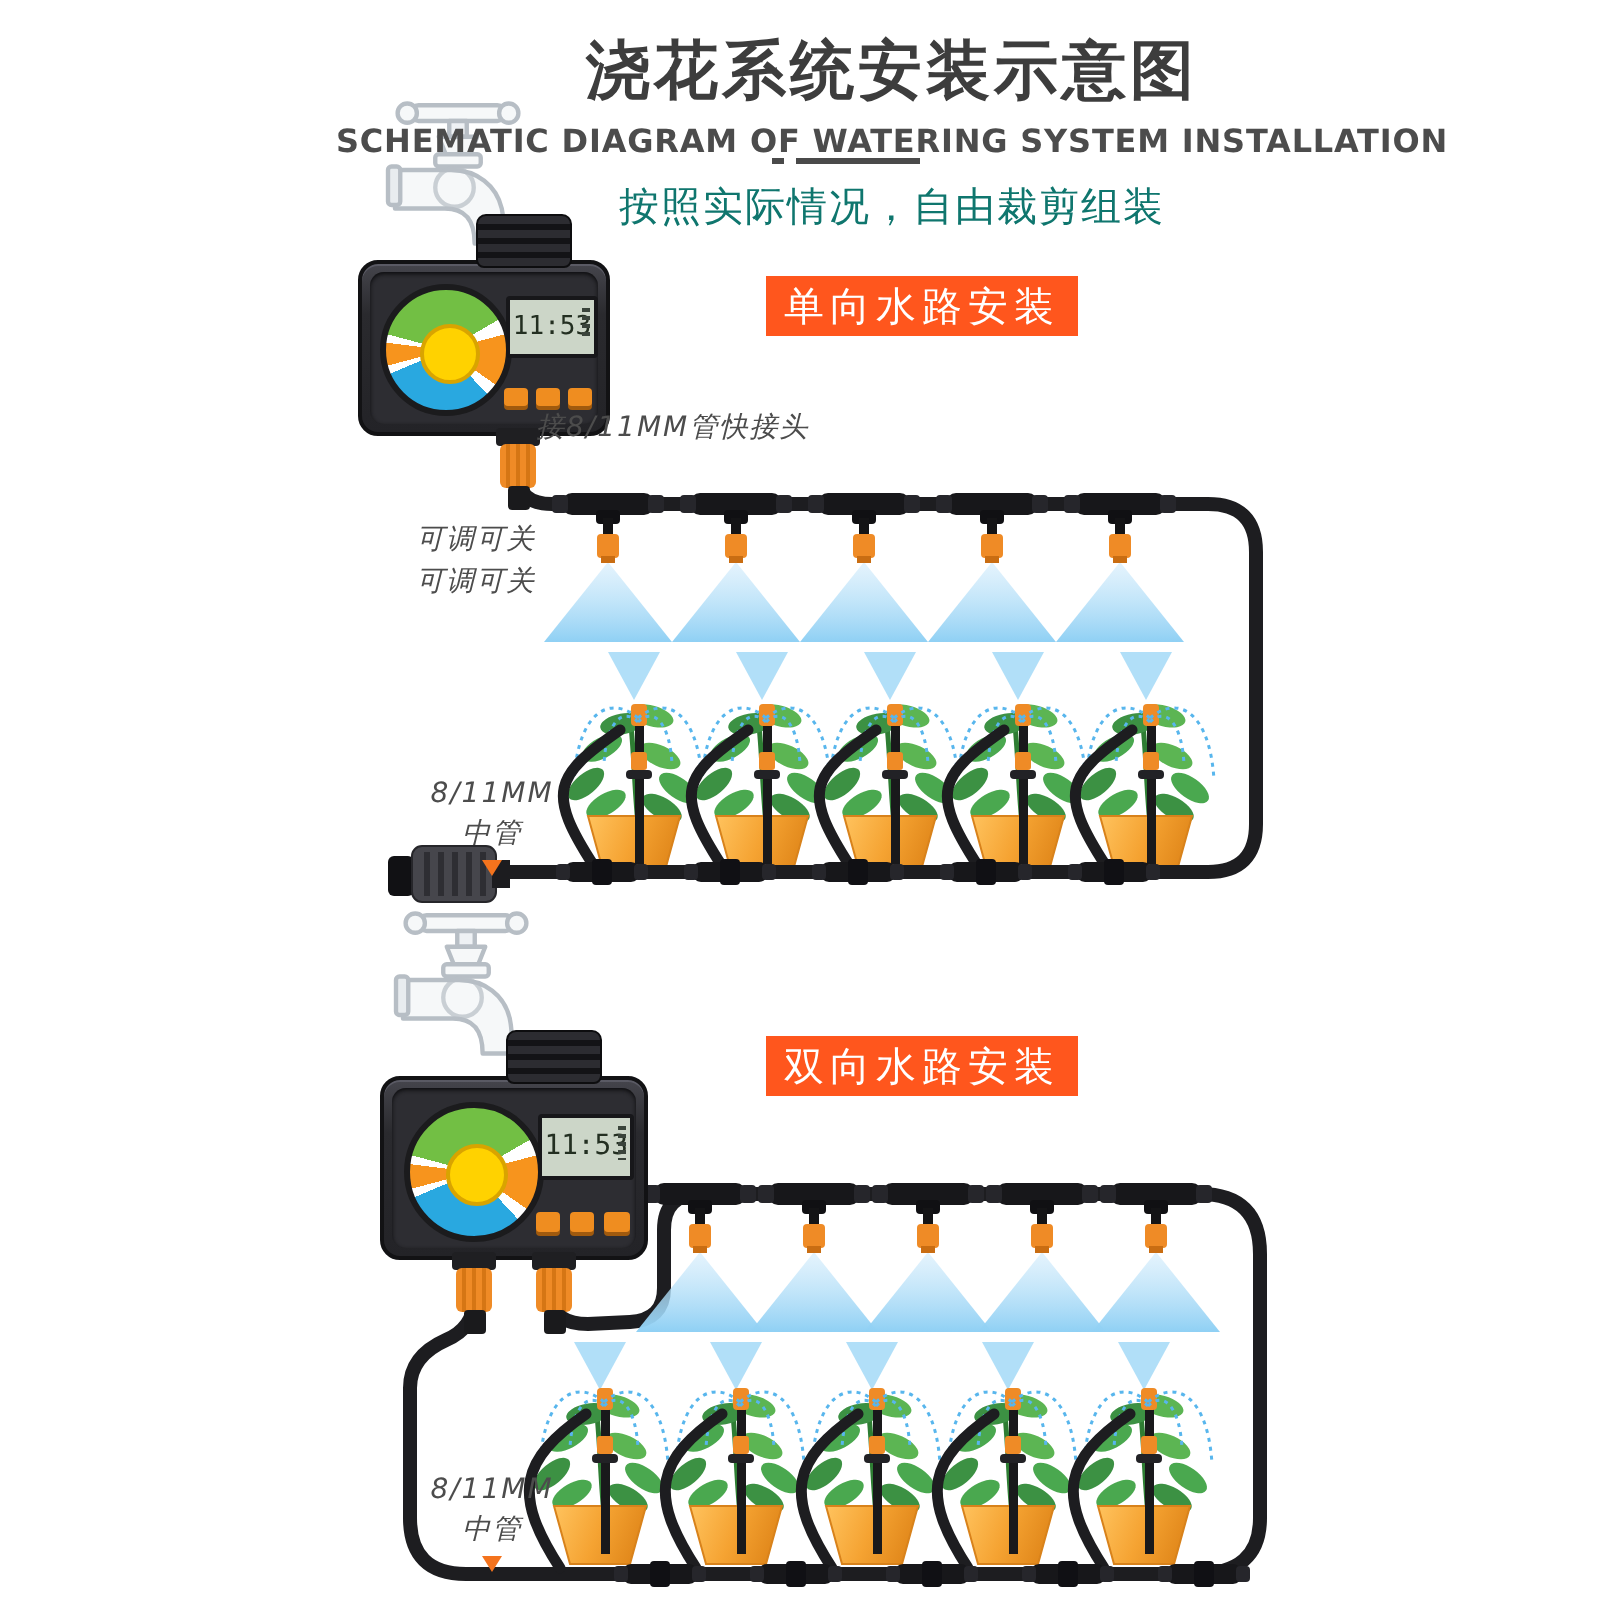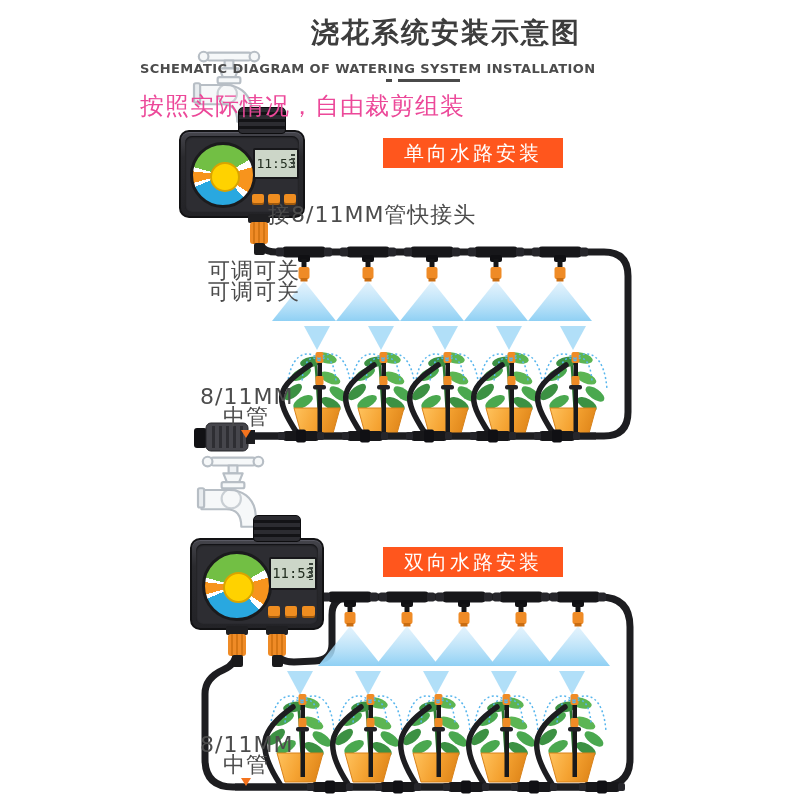--- a/index.html
+++ b/index.html
@@ -1,30 +1,30 @@
 <!DOCTYPE html>
 <html lang="zh" style="--accent: #ff561d; --title-text: #3d3d3d; --body-text: #4c4c4c; --tube: #1d1d20; --connector-orange: #ef8b26; --spray-blue: #9fd6f6; --pot-orange: #f5a637; --leaf-green: #46a34b; --dial-green: #72bf44; --dial-orange: #f7941d; --dial-blue: #29a8e0; --dial-yellow: #ffd200; --lcd: #ccd6c8;"><head>
 <meta charset="utf-8">
 <style>
   html,body{margin:0;padding:0;background:#fff;}
   #stage{position:relative;width:800px;height:800px;background:#fff;overflow:hidden;
          font-family:"DejaVu Sans","Liberation Sans",sans-serif;}
   .title{position:absolute;left:140px;top:14px;width:612px;text-align:center;
-         font-size:28px;font-weight:bold;color:var(--title-text,#3d3d3d);letter-spacing:2px;z-index:5;}
-  .subtitle{position:absolute;left:140px;top:61px;width:612px;text-align:left;
-         font-size:13px;font-weight:600;color:#4c4c4c;letter-spacing:.4px;z-index:5;}
+         font-size:32px;font-weight:bold;color:var(--title-text,#3d3d3d);letter-spacing:2px;z-index:5;}
+  .subtitle{position:absolute;left:140px;top:61px;width:612px;text-align:center;
+         font-size:16px;font-weight:600;color:#4c4c4c;letter-spacing:.4px;z-index:5;}
   .divider{position:absolute;left:386px;top:79px;display:flex;align-items:center;gap:6px;z-index:5;}
   .divider .dot{width:6px;height:3px;background:#4a4a4a;}
   .divider .line{width:62px;height:3px;background:#4a4a4a;}
-  .note{position:absolute;left:140px;top:90px;width:612px;text-align:left;
-         font-size:24px;color:#ec4899;letter-spacing:1px;z-index:5;}
-  .badge{position:absolute;width:180px;height:30px;background:var(--accent,#ff561d);color:#fff;
+  .note{position:absolute;left:140px;top:90px;width:612px;text-align:center;
+         font-size:20px;color:#0f766e;letter-spacing:1px;z-index:5;}
+  .badge{position:absolute;width:156px;height:30px;background:var(--accent,#ff561d);color:#fff;
          font-size:20px;display:flex;align-items:center;justify-content:center;letter-spacing:3px;z-index:5;}
-  #badge1{left:383px;top:138px;} #badge2{left:383px;top:518px;margin-top:29px;}
-  .lbl{position:absolute;font-size:22px;color:var(--body-text,#4c4c4c);line-height:21px;z-index:6;letter-spacing:1px;}
+  #badge1{left:383px;top:138px;} #badge2{left:383px;top:518px;}
+  .lbl{position:absolute;font-size:14px;color:var(--body-text,#4c4c4c);line-height:21px;z-index:6;letter-spacing:1px;font-style:italic;}
   #lbl-conn{left:268px;top:204px;}
   #lbl-nozzle{left:208px;top:260px;}
   #lbl-tube1{left:200px;top:387px;width:92px;text-align:center;line-height:20px;}
   #lbl-tube2{left:200px;top:735px;width:92px;text-align:center;line-height:20px;}
   .tri{width:0;height:0;margin:3px auto 0;border-left:5px solid transparent;
        border-right:5px solid transparent;border-top:8px solid #f4731d;}
   .faucet{position:absolute;z-index:1;}
   #faucet1{left:188px;top:50px;} #faucet2{left:192px;top:455px;}
   #diagram{position:absolute;left:0;top:0;z-index:2;}
   .timer{position:absolute;z-index:3;border-radius:10px;border:2px solid #121214;

